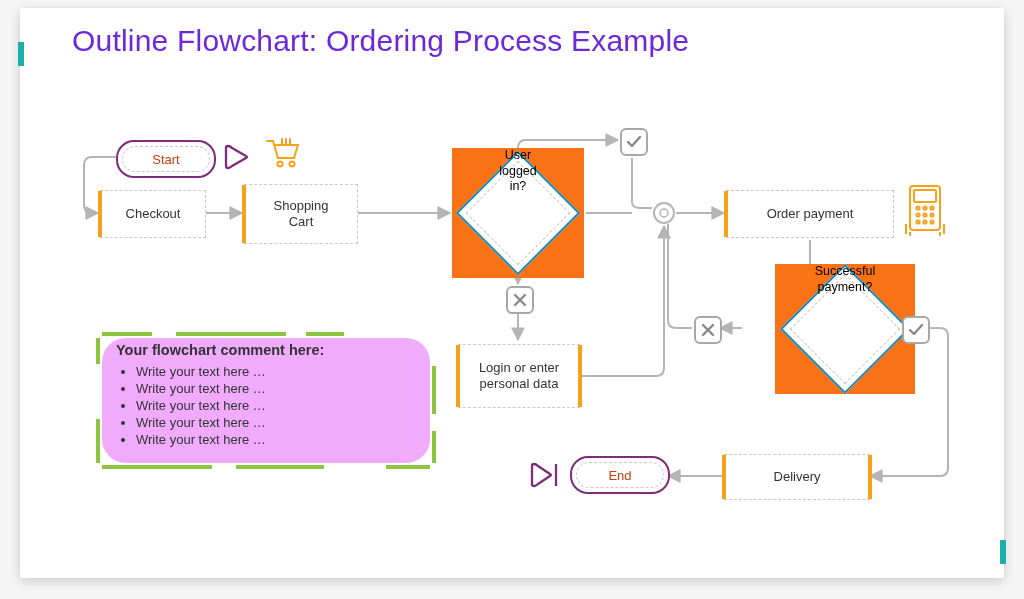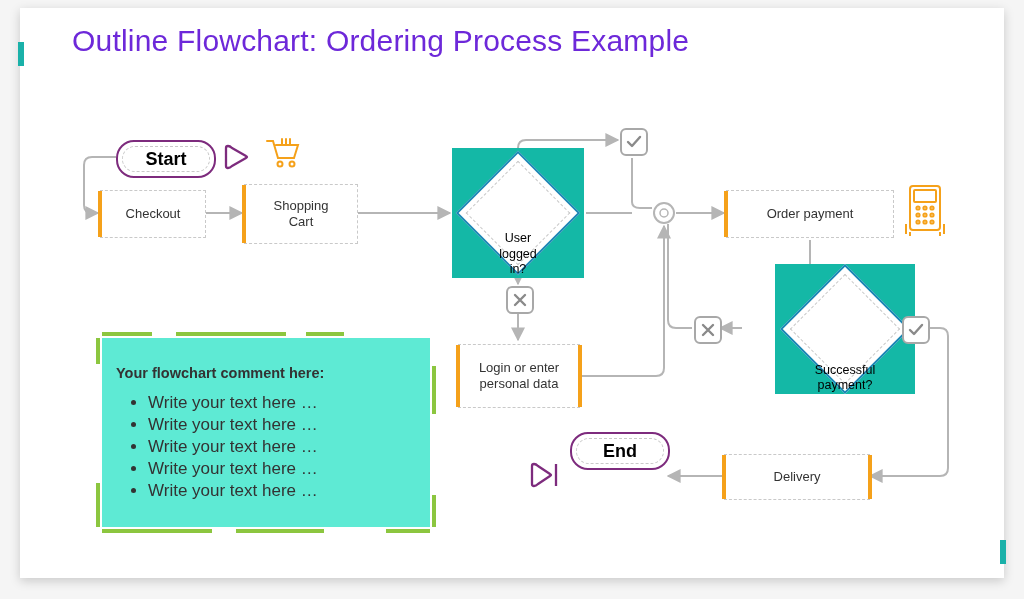--- a/index.html
+++ b/index.html
@@ -47,63 +47,64 @@
   .pbox .bar { position:absolute; top:0; bottom:0; width:4px; background:#f5a11a; }
   .bar.left { left:-3px; }
   .bar.right { right:-3px; }
   
   .pill {
     position: absolute;
     height: 34px;
     border: 2.5px solid #7d2b7d;
     border-radius: 18px;
     display:flex; align-items:center; justify-content:center;
-    font-size: 18px; font-weight:700; color:#000000;
+    font-size: 13px; font-weight:400; color:#c2410c;
     background:#fff;
   }
   .pill .inner-d {
     position:absolute; inset:4px; border:1.5px dashed #c9c9c9; border-radius:14px;
   }
   .pill span { position:relative; z-index:1; }
   
   .diamond {
     position:absolute;
-    background:#14b8a6;
-    display:flex;align-items:flex-end;justify-content:center;
+    background:#f97316;
+    display:flex;align-items:flex-start;justify-content:center;
   }
   .diamond .rot {
     position:absolute; left:50%; top:50%;
     transform: translate(-50%,-50%) rotate(45deg);
     border: 2.5px solid #1b87b5;
     background:#fff;
   }
   .diamond .rot-in {
     position:absolute; inset:5px;
     border:1.5px dashed #c9c9c9;
   }
   .diamond .lbl {
     position:relative; z-index:2;
     font-size:12.5px; text-align:center; line-height:1.25;
   }
   
   .comment {
     position:absolute;
     left: 82px; top: 330px;
     width: 300px;
-    background:#5eead4;
-    padding: 27px 14px 14px 14px;
+    background:#f0abfc;
+    padding: 4px 14px 14px 14px;
     color:#333;
+    border-radius:24px;
   }
   .comment .hframe {
     position:absolute; inset:-6px;
     pointer-events:none;
   }
   .comment .hline { position:absolute; background:#8cc63f; }
   .comment h4 { margin:0 0 6px 0; font-size:14.5px; font-weight:700; }
-  .comment ul { margin:12px; padding-left:20px; font-size:17px; }
+  .comment ul { margin:0; padding-left:20px; font-size:13px; }
   .comment li { margin:2px 0; }
   
   .ibox {
     position:absolute;
     width:24px;height:24px;
     border:2px solid #a8a8a8;
     border-radius:6px;
     background:#fff;
     display:flex;align-items:center;justify-content:center;
   }
@@ -260,21 +261,21 @@
         <path d="M2 8 L6 12 L14 3" fill="none" stroke="#8a8a8a" stroke-width="2.4" stroke-linecap="round" stroke-linejoin="round"></path>
       </svg>
   </div>
 
   <div class="pbox" style="left:704px; top:446px; width:144px; height:44px;align-items:center;">
     <div class="bar left"></div>
     <div class="bar right"></div>
     <span>Delivery</span>
   </div>
 
-  <div class="pill" style="left:550px; top:424px; width:96px;">
+  <div class="pill" style="left:550px; top:448px; width:96px;">
     <div class="inner-d"></div>
     <span>End</span>
   </div>
 
   <svg class="playend" style="left:508px; top:450px;" width="36" height="34">
     <g fill="none" stroke="#7d2b7d" stroke-width="2.3" stroke-linejoin="round">
       <path d="M6 6 Q4 6 4 8 L4 26 Q4 28 6 28 Q8 28 10 26 L22 18 Q24 17 22 16 L10 8 Q8 6 6 6 Z"></path>
       <path d="M28 6 L28 28"></path>
     </g>
   </svg>

